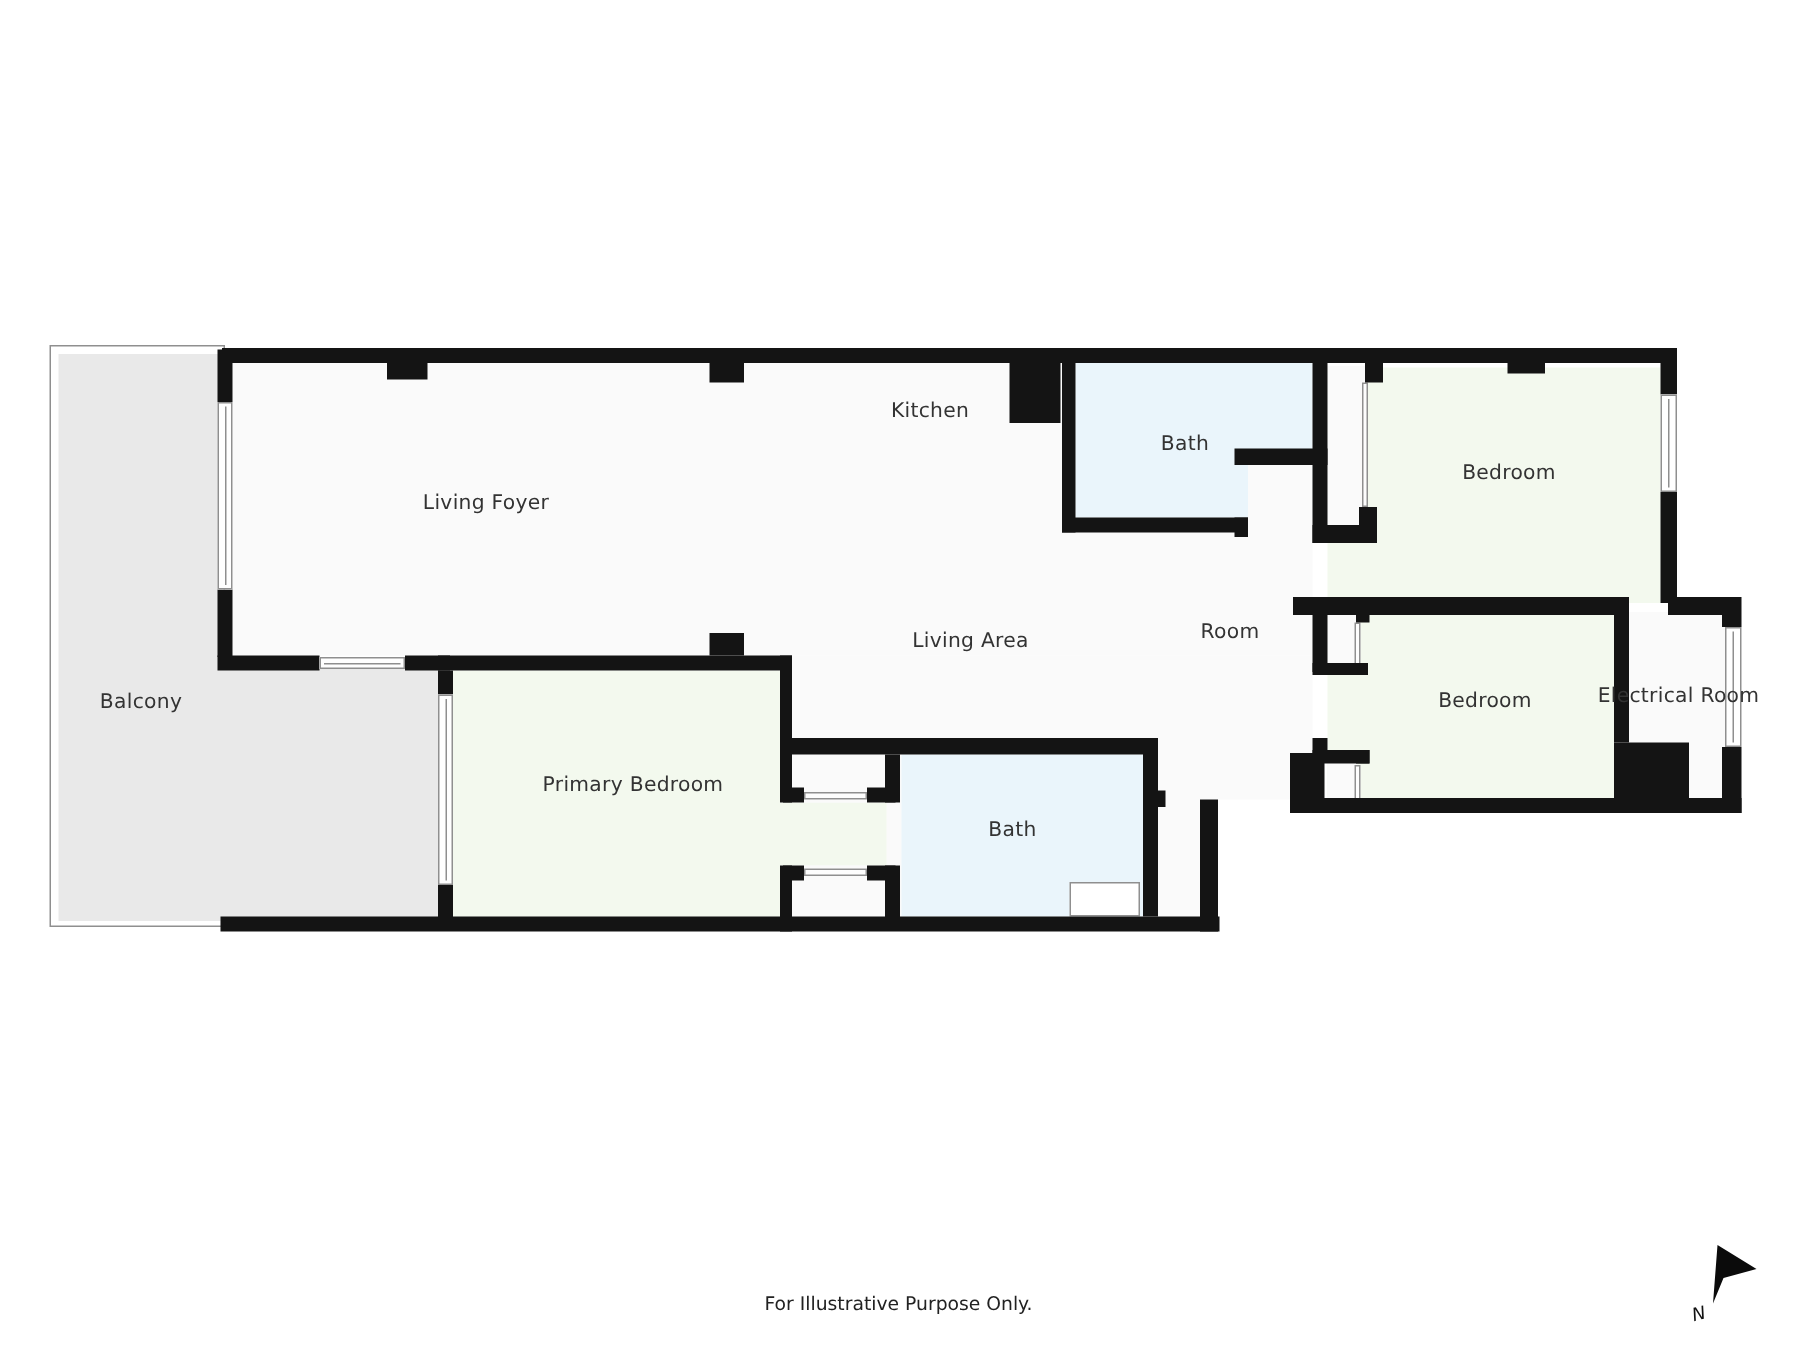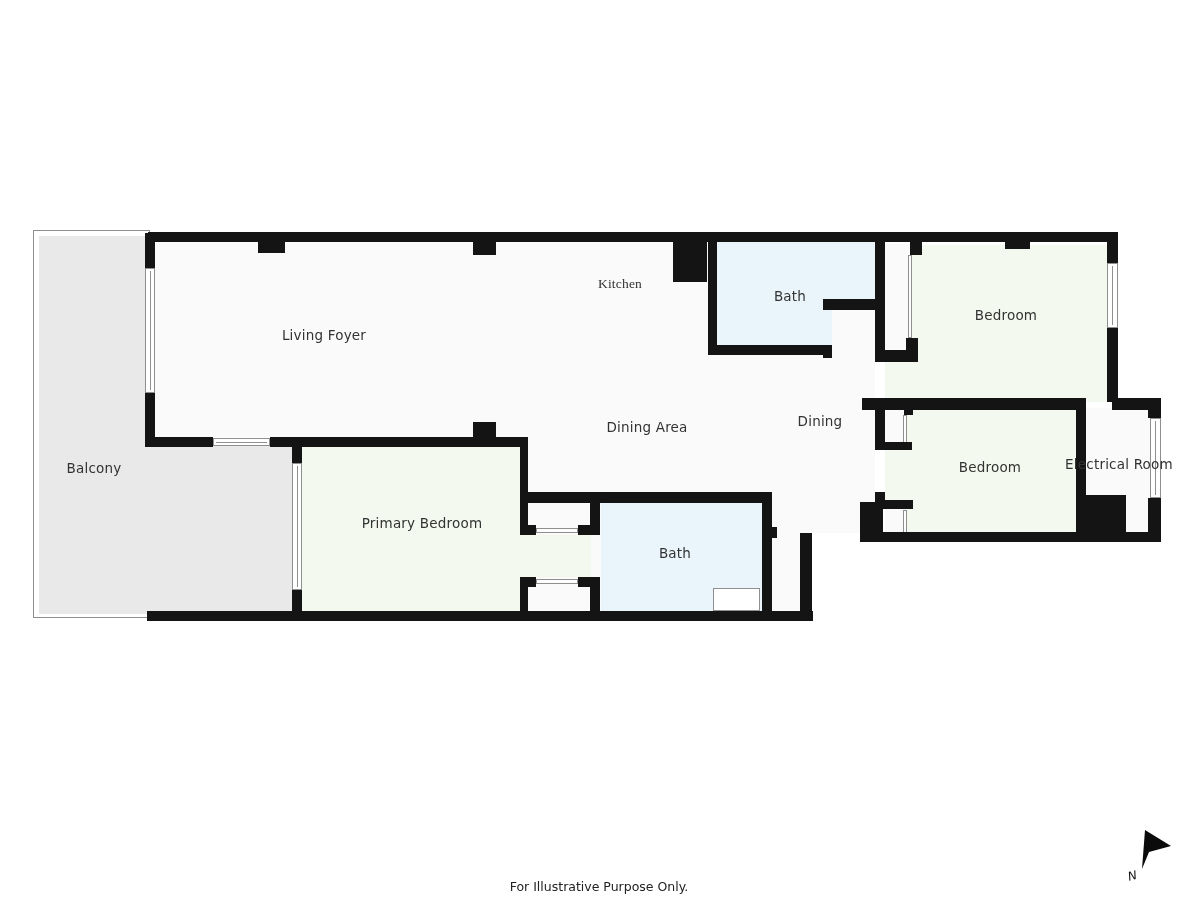--- a/index.html
+++ b/index.html
@@ -14,21 +14,21 @@
   .win .mid.v{left:50%;top:2px;bottom:2px;width:1px;margin-left:-0.5px;}
   .win .mid.h{top:50%;left:2px;right:2px;height:1px;margin-top:-0.5px;}
   .front{background:#fdfdfd;border:1px solid var(--line,#9b9b9b);}
   .fixture{background:#ffffff;border:1px solid var(--line,#9b9b9b);}
   .lbl{
     position:absolute;transform:translate(-50%,-50%);
     font-size:13.5px;color:var(--text,#333);white-space:nowrap;letter-spacing:.2px;
   }
   .footer-lbl{
     position:absolute;left:599px;top:869px;transform:translate(-50%,-50%);
-    font-size:12.5px;color:#222;white-space:nowrap;margin-top:17px;
+    font-size:12.5px;color:#222;white-space:nowrap;
   }
   #north{position:absolute;left:1122px;top:822px;}
 </style>
 </head>
 <body>
 
 <div id="plan">
 
   <span class="footer-lbl">For Illustrative Purpose Only.</span>
 
@@ -122,22 +122,22 @@
       <div class="mid v"></div>
     </div>
     <div class="abs win" style="left: 1107px; top: 263px; width: 11px; height: 65px;">
       <div class="mid v"></div>
     </div>
     <div class="abs win" style="left: 1150px; top: 418px; width: 11px; height: 80px;">
       <div class="mid v"></div>
     </div>
     <span class="lbl" style="left: 94px; top: 421px; margin-top: 47px;">Balcony</span>
     <span class="lbl" style="left: 324px; top: 335px;">Living Foyer</span>
-    <span class="lbl" style="left: 620px; top: 284px; font-family: Liberation Serif, serif;">Kitchen</span>
+    <span class="lbl" style="left: 620px; top: 274px;">Kitchen</span>
     <span class="lbl" style="left: 790px; top: 296px;">Bath</span>
     <span class="lbl" style="left: 1006px; top: 315px;">Bedroom</span>
-    <span class="lbl" style="left: 647px; top: 427px;">Dining Area</span>
-    <span class="lbl" style="left: 820px; top: 421px;">Dining</span>
+    <span class="lbl" style="left: 647px; top: 427px;">Living Area</span>
+    <span class="lbl" style="left: 820px; top: 421px;">Room</span>
     <span class="lbl" style="left: 990px; top: 467px;">Bedroom</span>
     <span class="lbl" style="left: 1119px; top: 464px;">Electrical Room</span>
     <span class="lbl" style="left: 422px; top: 523px;">Primary Bedroom</span>
     <span class="lbl" style="left: 675px; top: 553px;">Bath</span>
   </div>
 
 </body></html>

